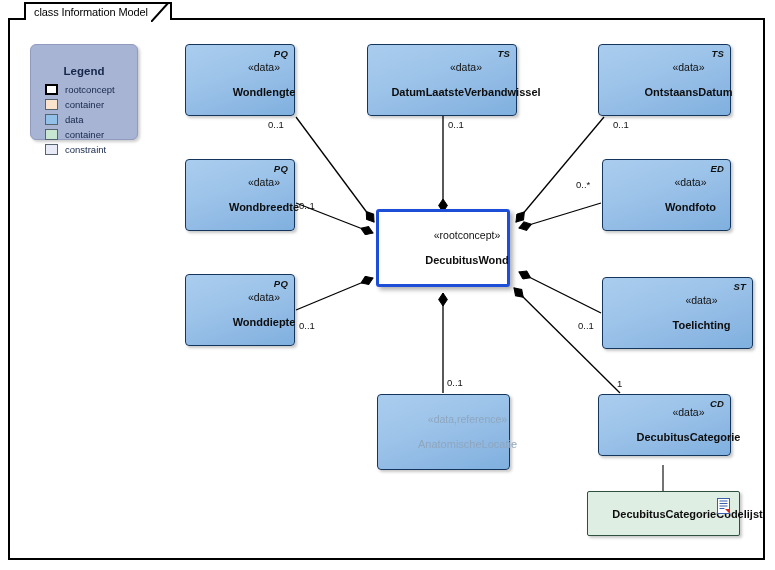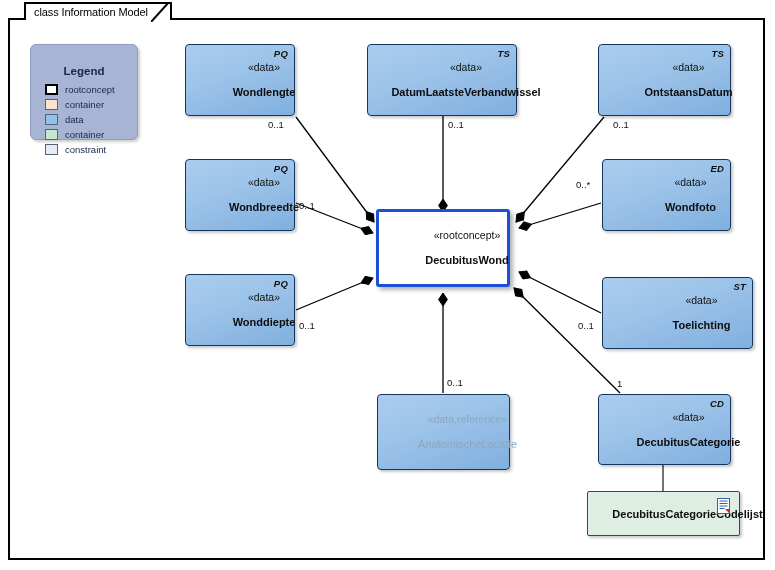--- a/index.html
+++ b/index.html
@@ -304,21 +304,21 @@
     <span class="stereo">«data»</span>
     <span class="nname">Toelichting</span>
   </div>
 
   <div class="node data faded" style="left:377px; top:394px; width:133px; height:76px;">
     <span class="marker"></span>
     <span class="stereo">«data,reference»</span>
     <span class="nname">AnatomischeLocatie</span>
   </div>
 
-  <div class="node data" style="left:598px; top:394px; width:133px; height:71px;">
+  <div class="node data" style="left:598px; top:394px; width:133px; height:62px;">
     <span class="marker">CD</span>
     <span class="stereo">«data»</span>
     <span class="nname">DecubitusCategorie</span>
   </div>
 
   <div class="node root" style="left:376px; top:209px; width:134px; height:78px;">
     <span class="stereo">«rootconcept»</span>
     <span class="nname">DecubitusWond</span>
   </div>
 

